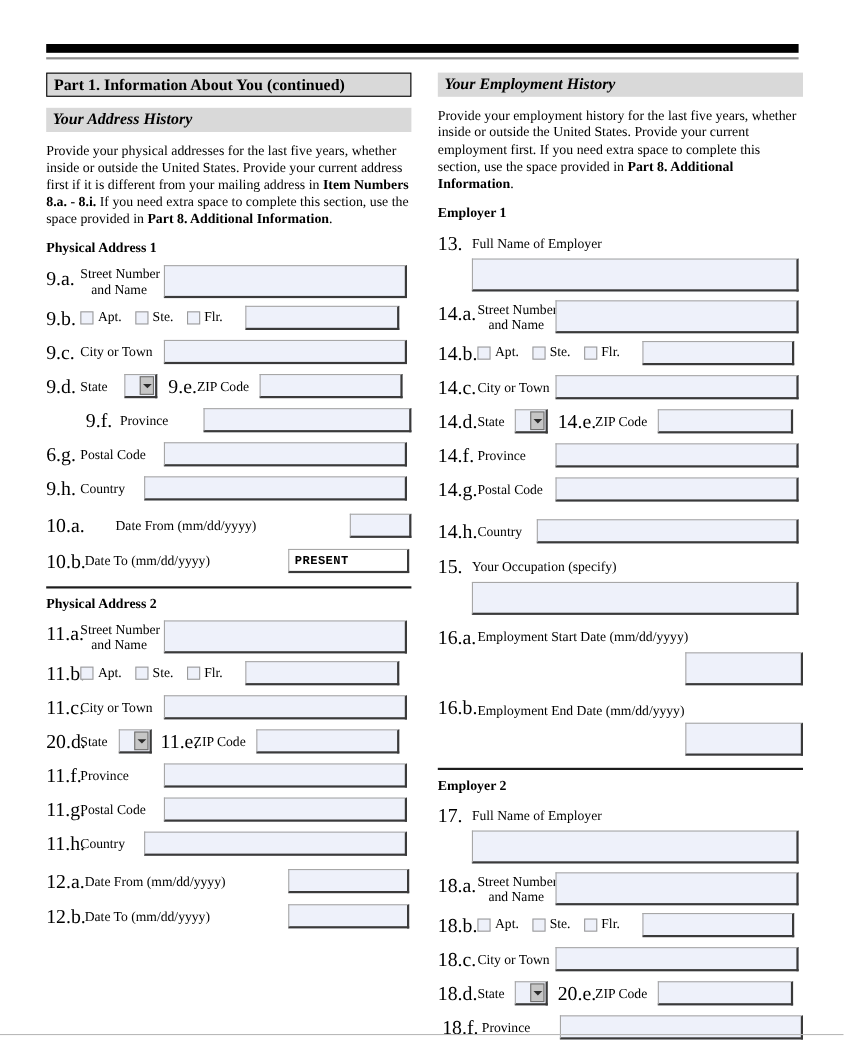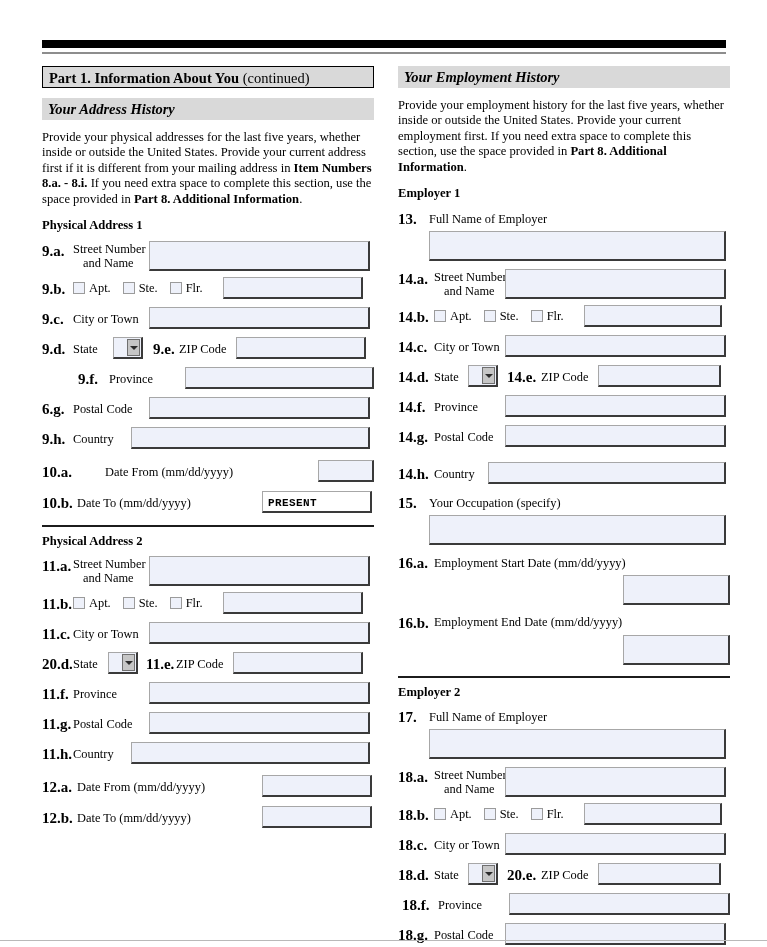--- a/index.html
+++ b/index.html
@@ -55,21 +55,21 @@
     border: 1px solid #000000;
     background: #d9d9d9;
     height: 22px;
     line-height: 22px;
     padding-left: 6px;
     font-size: 14.5px;
     font-weight: bold;
     white-space: nowrap;
     box-sizing: border-box;
   }
-  .part-banner .reg { font-weight: normal; }
+  .part-banner .reg { font-weight: bold; }
 
   .sec-banner {
     background: #d9d9d9;
     height: 22px;
     line-height: 22px;
     padding-left: 6px;
     font-size: 14.5px;
     font-weight: bold;
     font-style: italic;
     box-sizing: border-box;
@@ -89,22 +89,22 @@
     font-weight: bold;
   }
 
   
   .row {
     position: relative;
     display: flex;
     align-items: flex-start;
   }
   .num {
-    font-size: 15px;
-    font-weight: bold;
+    font-size: 18px;
+    font-weight: normal;
     flex: 0 0 auto;
     white-space: nowrap;
     padding-top: 2px;
   }
   .lbl {
     font-size: 12.4px;
     flex: 0 0 auto;
     white-space: nowrap;
     padding-top: 2px;
   }
@@ -441,21 +441,21 @@
     </div>
 
     <div class="row" style="margin-top:8px;align-items:center;">
       <div class="num" style="width:36px;">16.a.</div>
       <div class="lbl">Employment Start Date (mm/dd/yyyy)</div>
     </div>
     <div class="row" style="margin-top:3px;justify-content:flex-end;">
       <div class="field tall" style="width:107px;"></div>
     </div>
 
-    <div class="row" style="margin-top:8px;align-items:flex-start;">
+    <div class="row" style="margin-top:8px;align-items:flex-end;">
       <div class="num" style="width:36px;">16.b.</div>
       <div class="lbl">Employment End Date (mm/dd/yyyy)</div>
     </div>
     <div class="row" style="margin-top:3px;justify-content:flex-end;">
       <div class="field tall" style="width:107px;"></div>
     </div>
 
     <div class="divider" style="margin-top:11px;"></div>
 
     <div class="subhead" style="margin-top:7px;">Employer 2</div>

